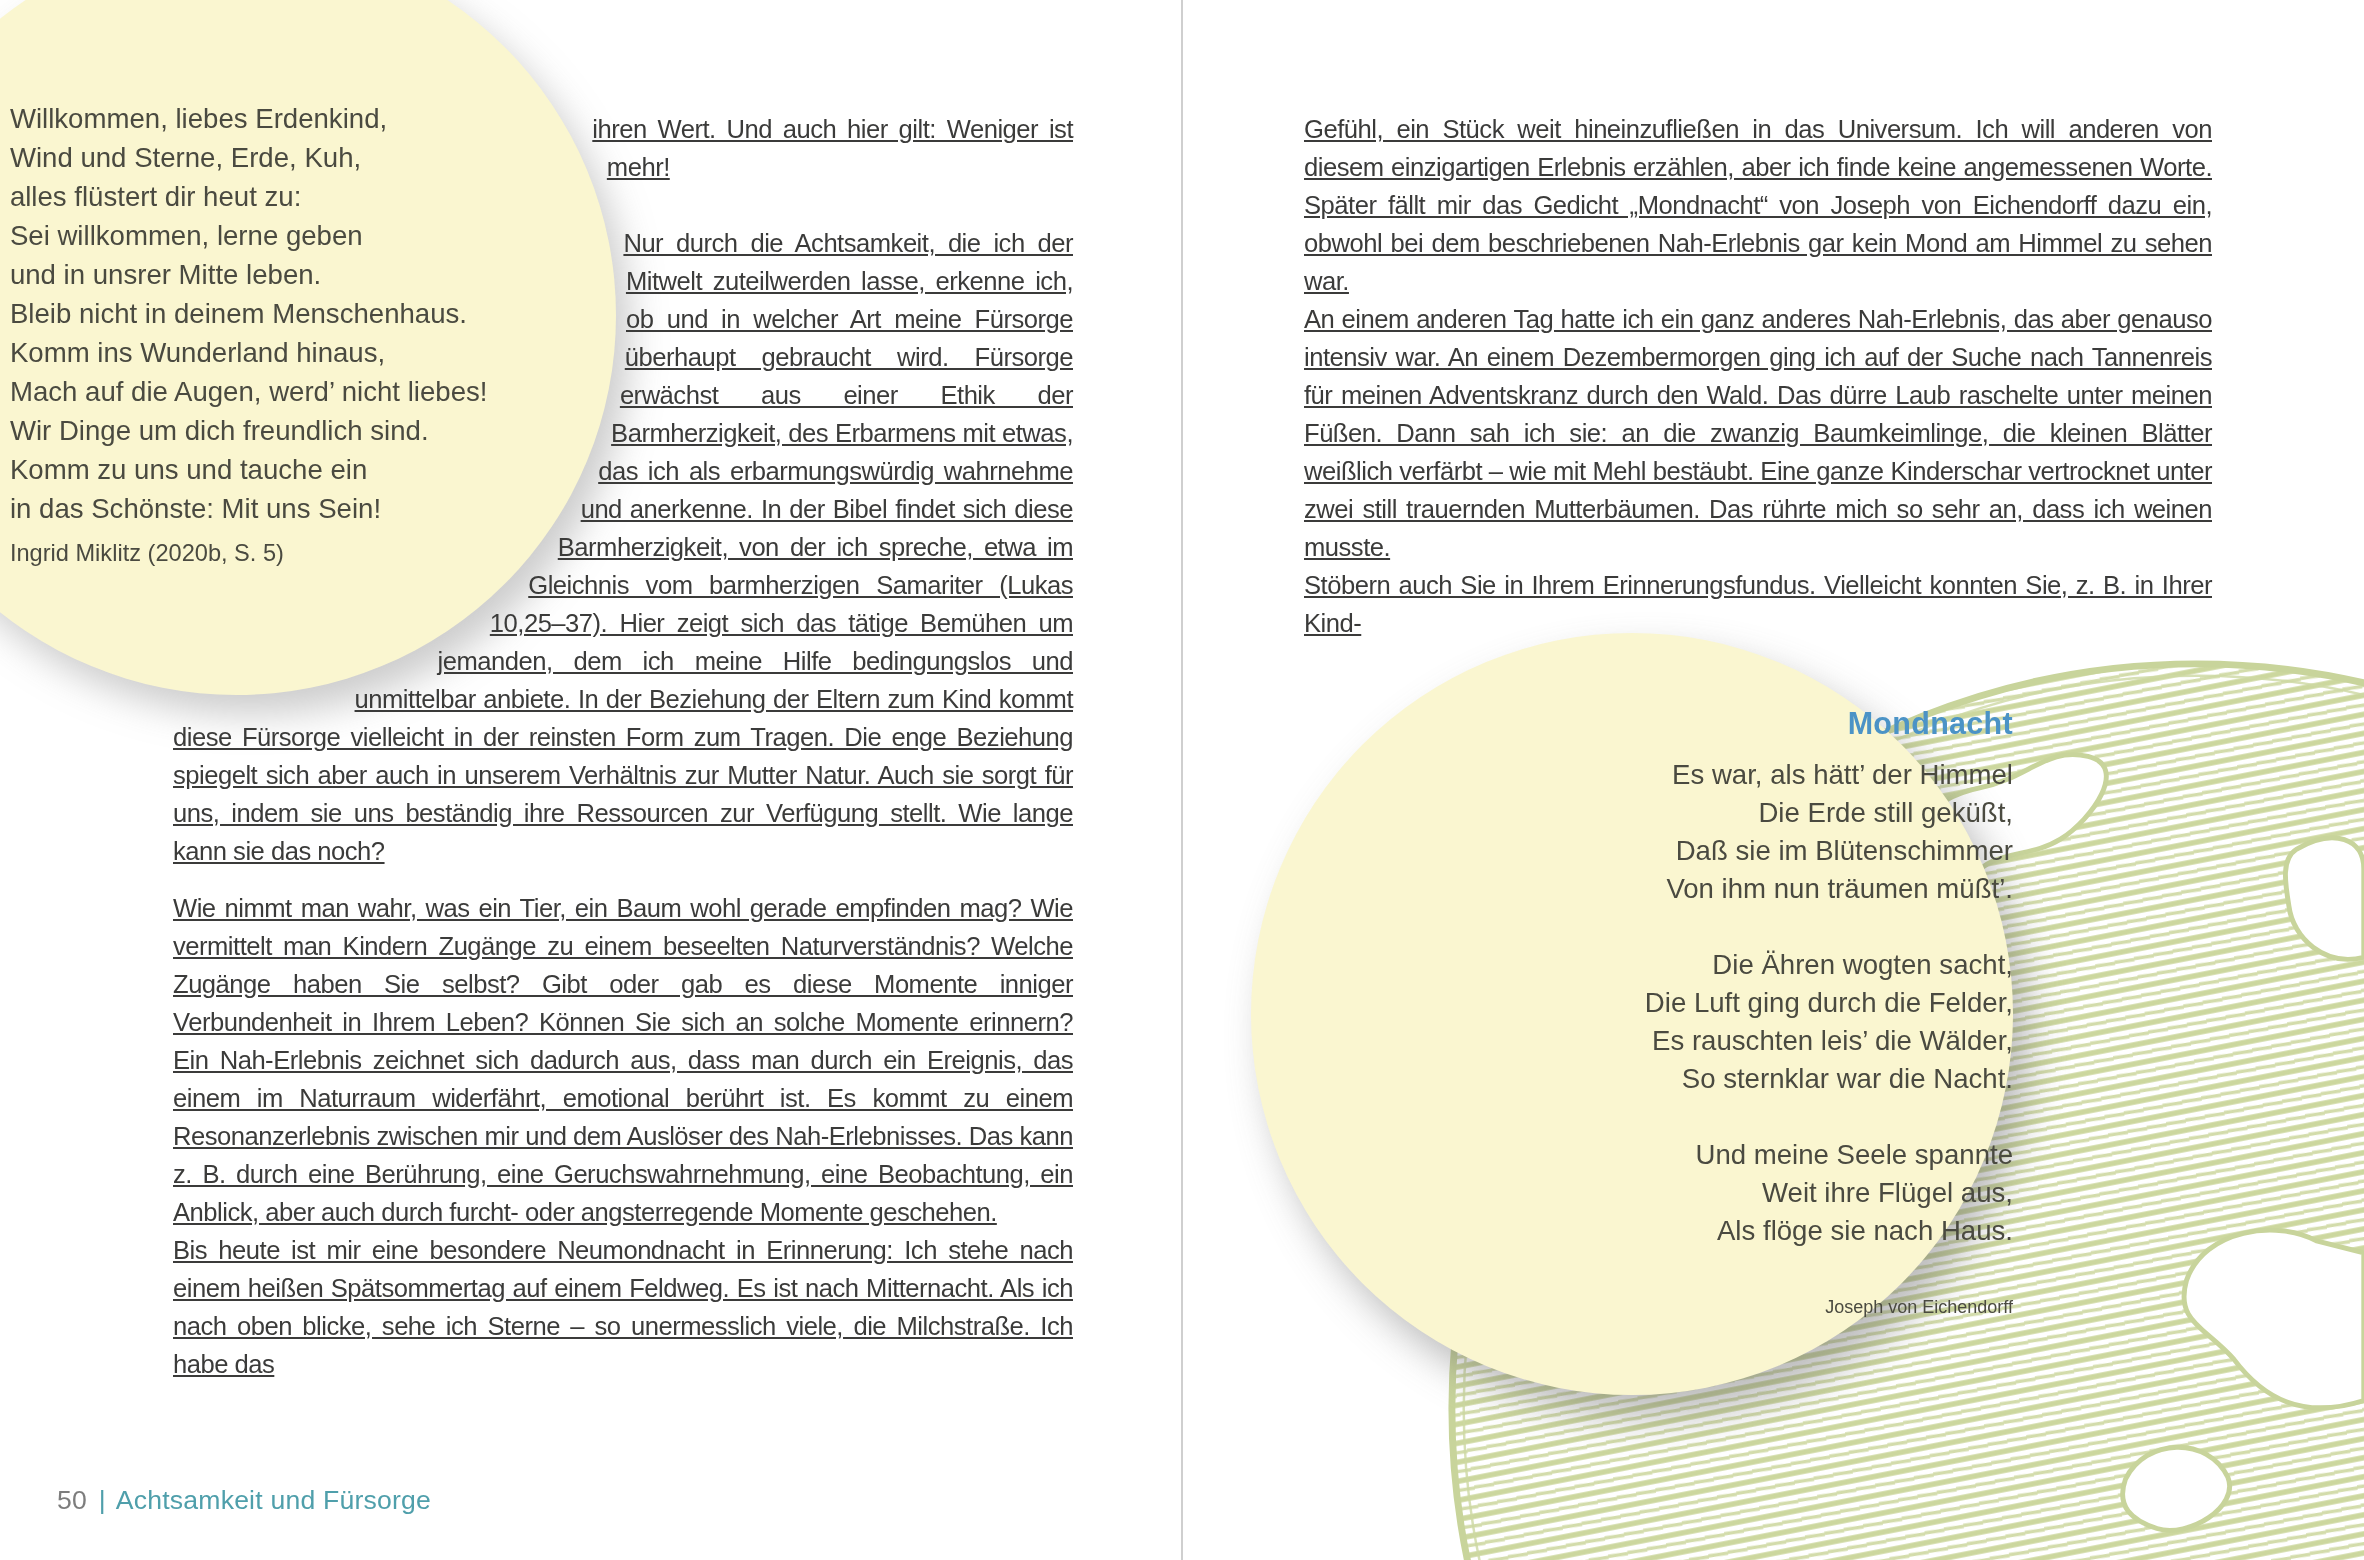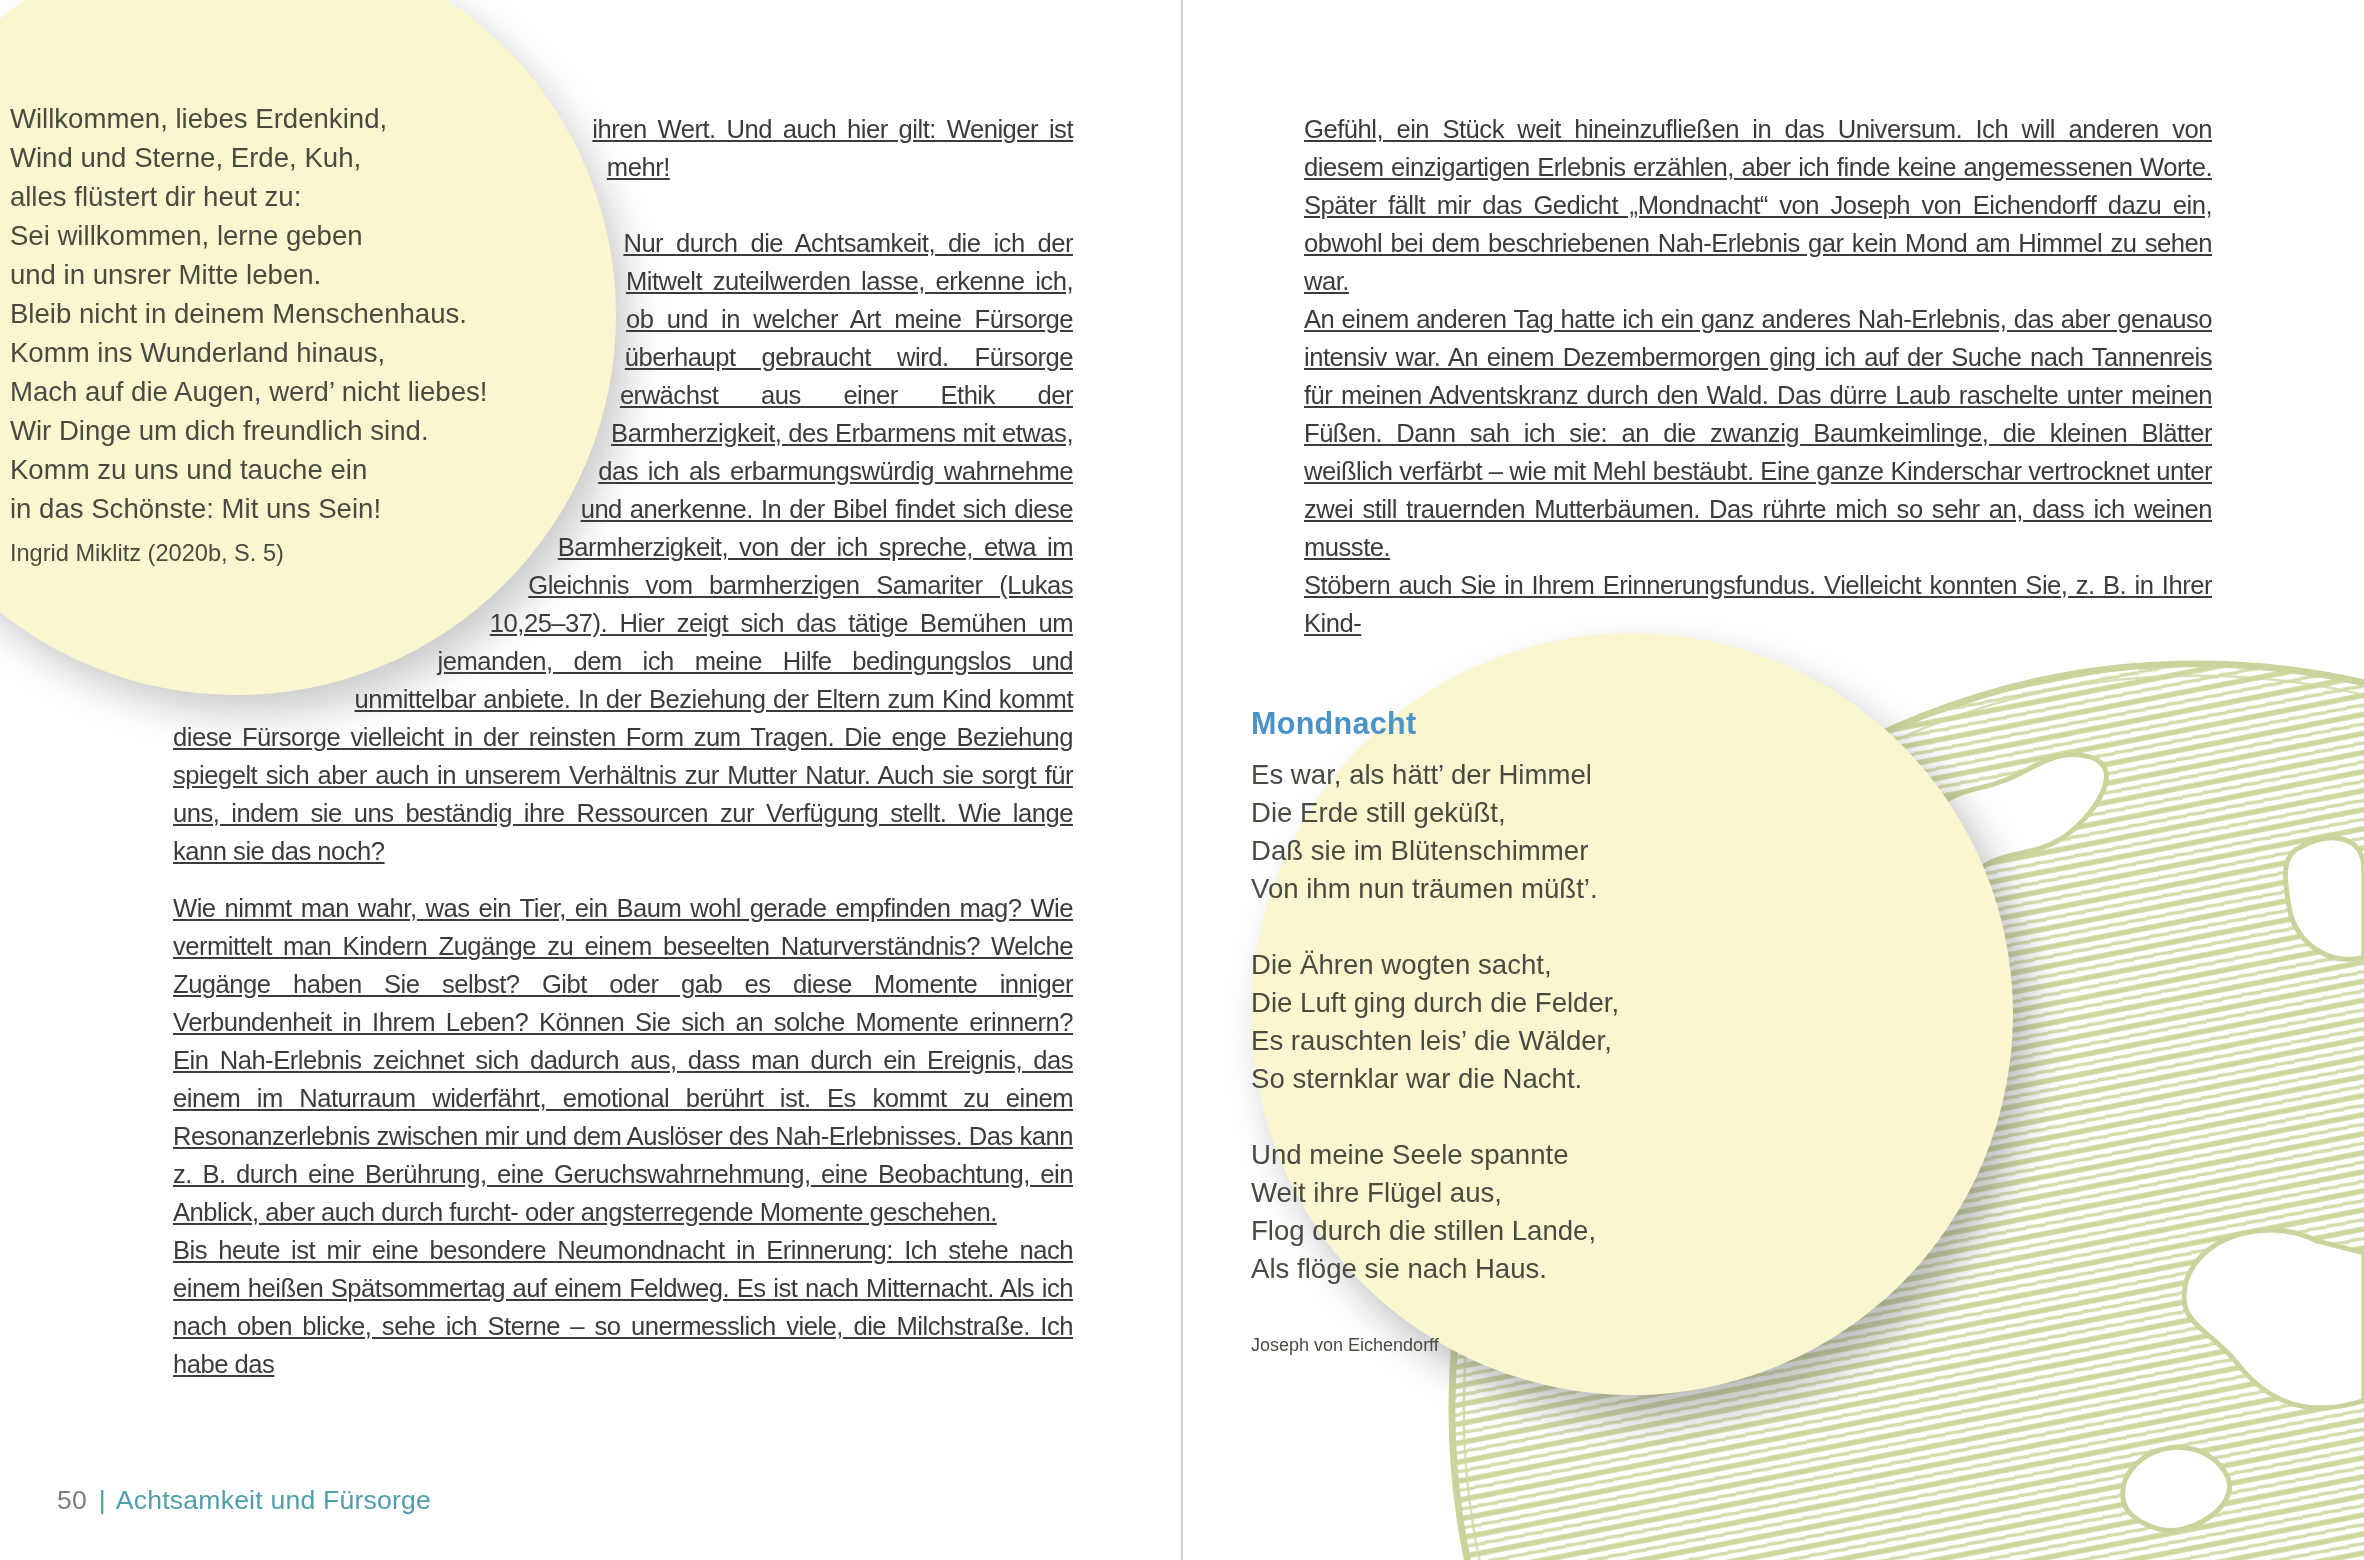--- a/index.html
+++ b/index.html
@@ -32,21 +32,21 @@
   .col-right{position:absolute;left:1304px;top:110px;width:908px;z-index:3;}
 
   
   .sec-heading{display:flex;color:#4b93c6;font-weight:bold;font-size:33px;
     line-height:43px;letter-spacing:0.3px;margin-bottom:13.8px;text-align:left;}
   .sec-num{width:65px;flex:0 0 65px;}
   .sec-title{width:729px;}
 
   
   .mond-content{position:absolute;left:1251px;top:633px;width:762px;height:762px;
-    z-index:5;text-align:left;color:#4a4a40;font-size:27.6px;line-height:38px;}
+    z-index:5;text-align:right;color:#4a4a40;font-size:27.6px;line-height:38px;}
   .mond-inner{padding-top:71px;}
   .mond-title{color:#4b93c6;font-weight:bold;font-size:30.5px;margin-bottom:13.8px;letter-spacing:0.3px;}
   .stanza{margin-bottom:38px;}
   .stanza:last-of-type{margin-bottom:0;}
   .mond-attr{font-size:18px;margin-top:12px;}
 
   
   .globe{position:absolute;left:1300px;top:591px;width:1064px;height:969px;z-index:1;}
 
   
@@ -135,21 +135,20 @@
       </div>
       <div class="stanza">
         <div>Die Ähren wogten sacht,</div>
         <div>Die Luft ging durch die Felder,</div>
         <div>Es rauschten leis’ die Wälder,</div>
         <div>So sternklar war die Nacht.</div>
       </div>
       <div class="stanza">
         <div>Und meine Seele spannte</div>
         <div>Weit ihre Flügel aus,</div>
-        <div>Flog durch die stillen Lande,</div>
         <div>Als flöge sie nach Haus.</div>
       </div>
       <div class="mond-attr">Joseph von Eichendorff</div>
     </div>
   </div>
 
 </div>
 
 
 </body></html>

